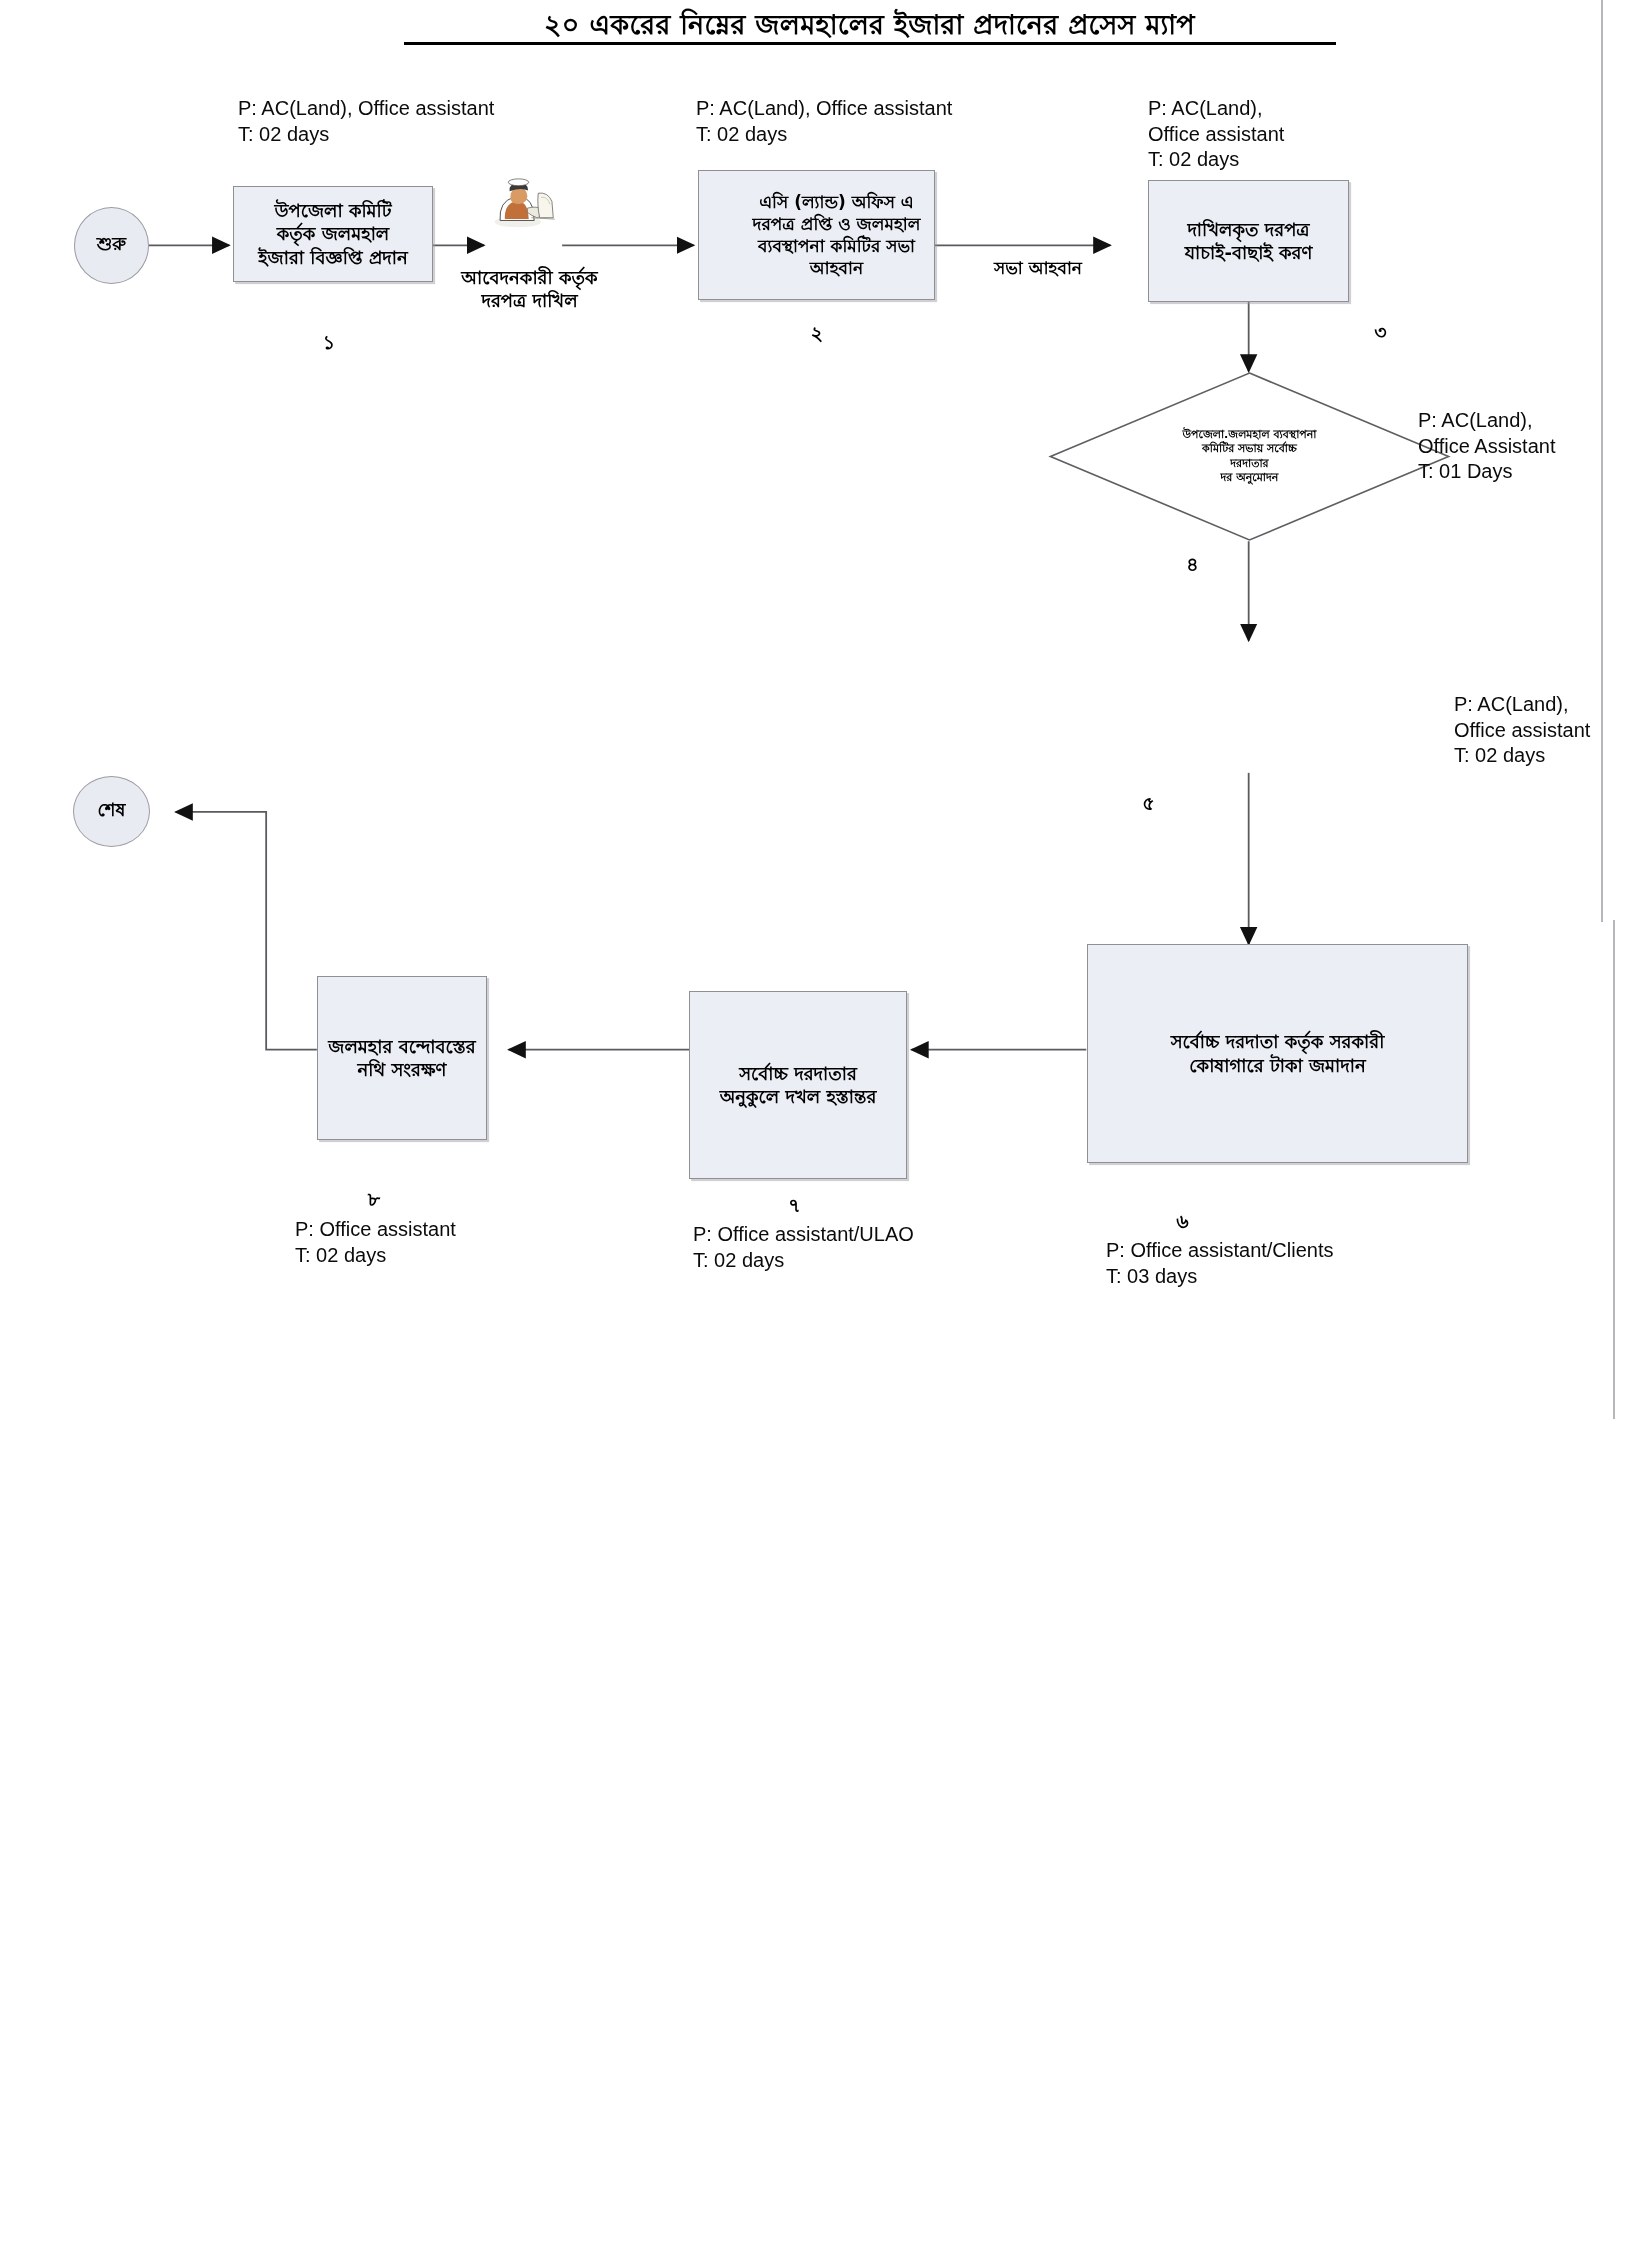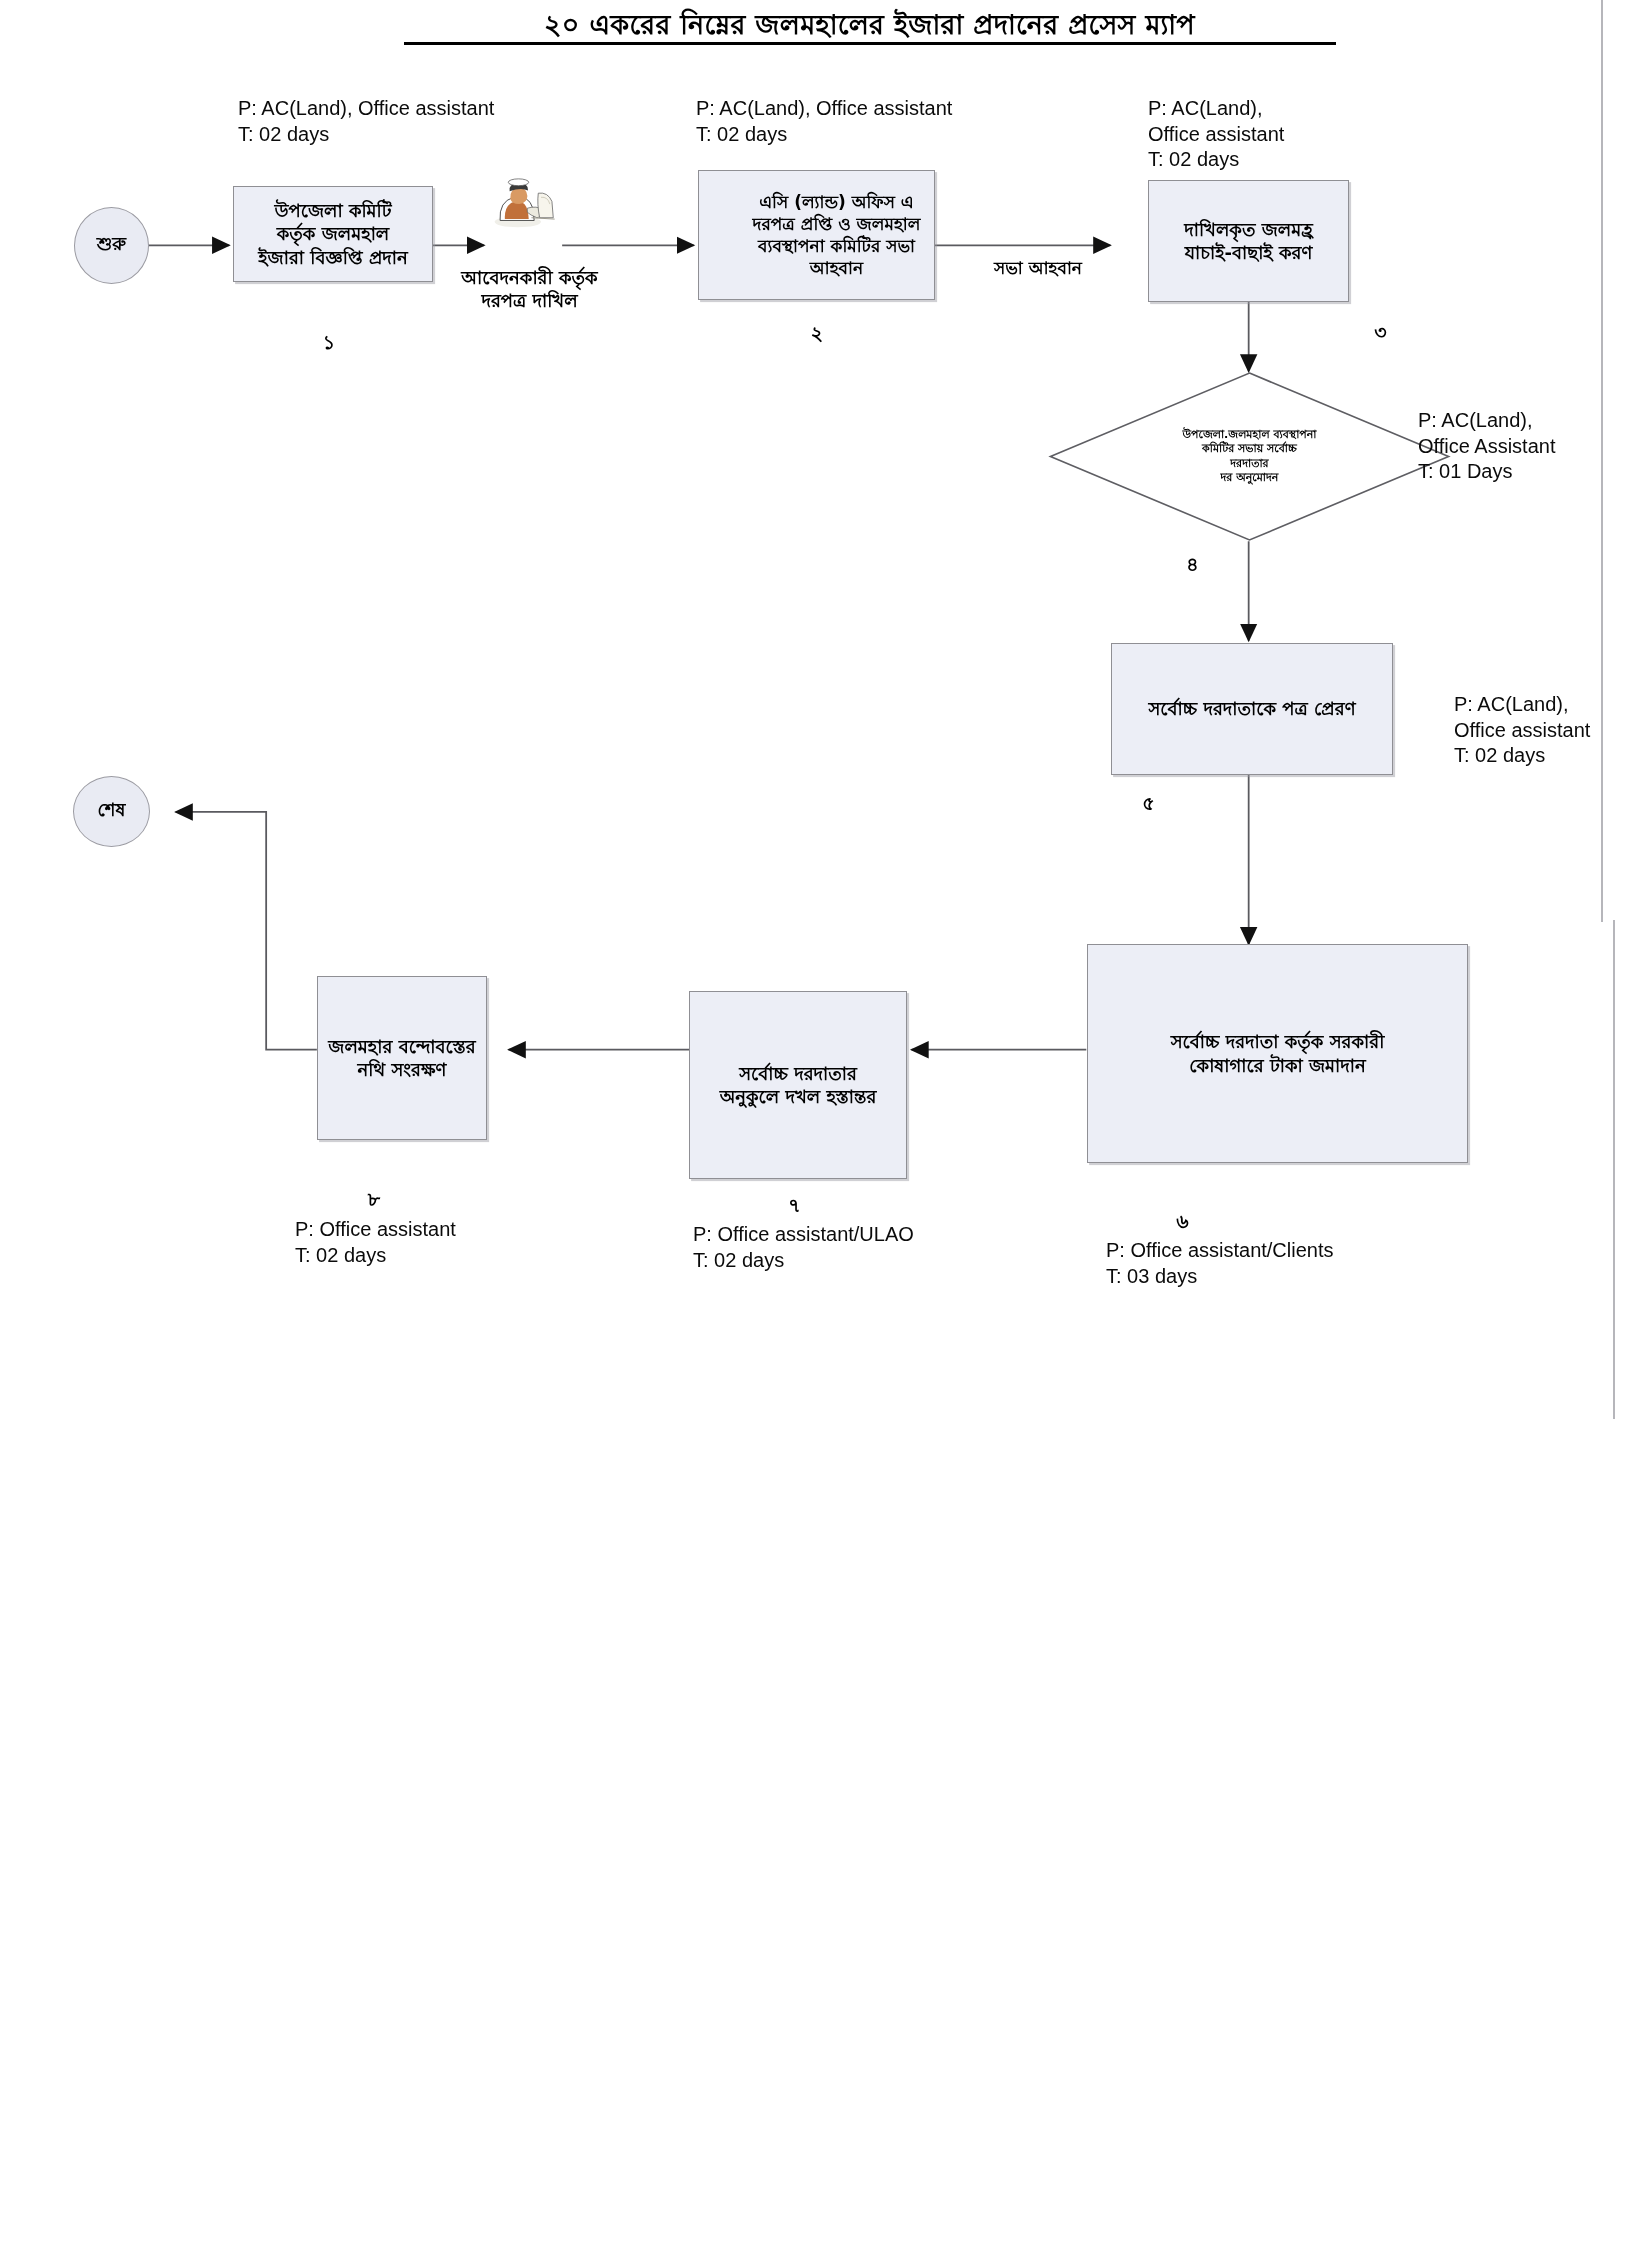--- a/index.html
+++ b/index.html
@@ -160,42 +160,39 @@
 আহবান</span>
   </div>
   <div class="step-num" style="left:776px;top:319px;width:82px;">২</div>
 
   <div class="edge-label" style="left:959px;top:255px;width:158px;">সভা আহবান</div>
 
   <div class="pt-note" style="left: 1148px; top: 96px; white-space: pre-line;">P: AC(Land),
 Office assistant
 T: 02 days</div>
   <div class="proc" style="left:1148px;top:180px;width:201px;height:122px;">
-    <span style="white-space: pre-line;">দাখিলকৃত জলমহ্র
+    <span style="white-space: pre-line;">দাখিলকৃত দরপত্র
 যাচাই-বাছাই করণ</span>
   </div>
   <div class="step-num" style="left:1353px;top:318px;width:55px;">৩</div>
 
   <div class="diamond-wrap" style="left:1048px;top:371px;width:403px;height:171px;">
     <svg class="diamond-shape" width="403" height="171" viewBox="0 0 588 250">
       <polygon points="294,3 585,125 294,247 3,125" fill="#ffffff" stroke="#5e5e63" stroke-width="2.4"></polygon>
     </svg>
     <div class="diamond-text" style="white-space: pre-line;">উপজেলা.জলমহাল ব্যবস্থাপনা
 কমিটির সভায় সর্বোচ্চ
 দরদাতার
 দর অনুমোদন</div>
   </div>
   <div class="pt-note" style="left: 1418px; top: 408px; white-space: pre-line;">P:  AC(Land),
      Office Assistant
 T:  01 Days</div>
   <div class="step-num" style="left:1165px;top:550px;width:55px;">৪</div>
 
-  <div class="proc" style="left:1111px;top:643px;width:282px;height:132px;">
-    <span style="white-space: pre-line;">সর্বোচ্চ দরদাতাকে পত্র প্রেরণ</span>
-  </div>
   <div class="pt-note" style="left: 1454px; top: 692px; white-space: pre-line;">P: AC(Land),
 Office assistant
 T: 02 days</div>
   <div class="step-num" style="left:1121px;top:789px;width:55px;">৫</div>
 
   <div class="proc" style="left:1087px;top:944px;width:381px;height:219px;">
     <span style="white-space: pre-line;">সর্বোচ্চ দরদাতা কর্তৃক সরকারী
 কোষাগারে টাকা জমাদান</span>
   </div>
   <div class="step-num" style="left:1155px;top:1207px;width:55px;">৬</div>

